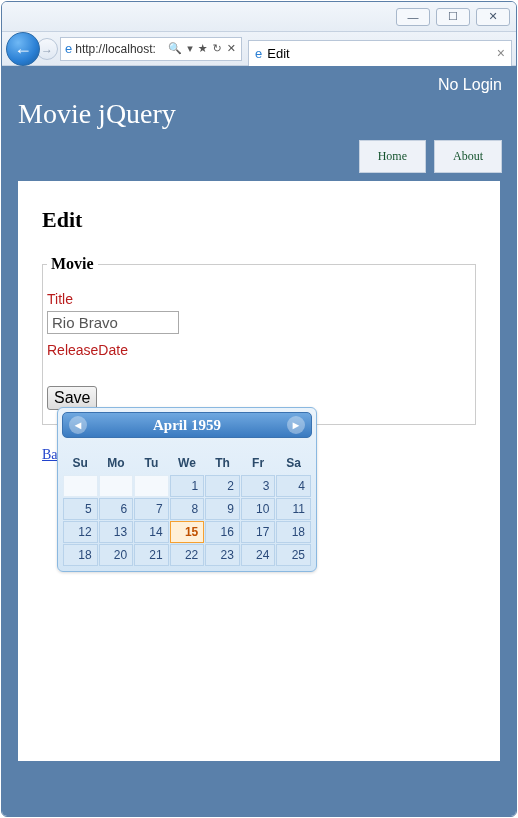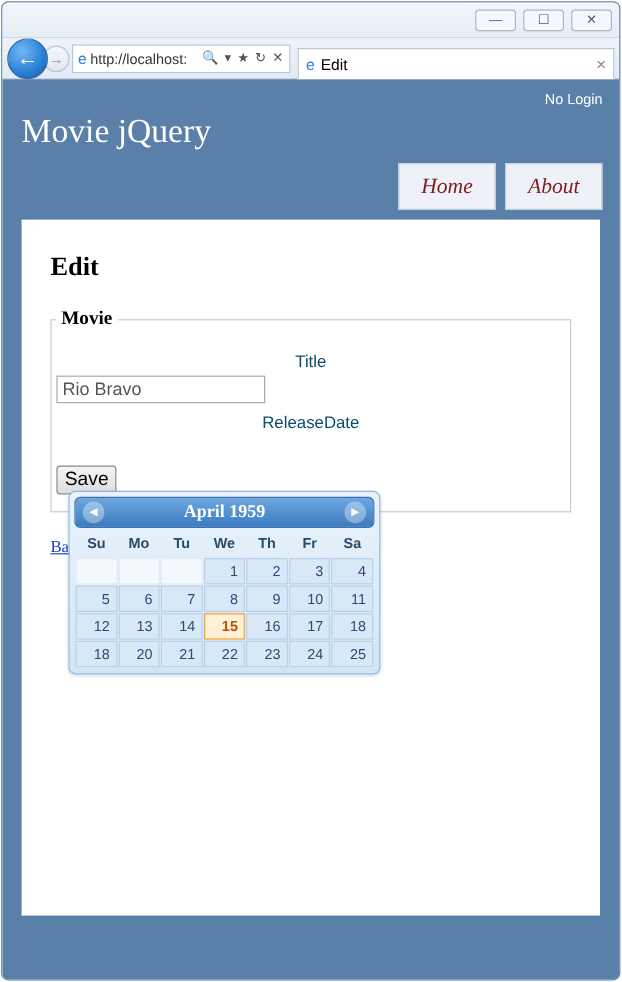--- a/index.html
+++ b/index.html
@@ -94,45 +94,44 @@
   margin-top: 8px;
 }
 .page {
   background: #5a80aa;
   height: calc(100% - 64px);
   padding: 6px;
 }
 .login-row {
   text-align: right;
   color: #fff;
-  font-size: 12px;
+  font-size: 16px;
   padding: 4px 8px 0;
 }
 .brand {
   color: #ffffff;
   font-family: "Comic Sans MS", cursive;
   font-size: 28px;
   font-weight: normal;
   padding: 4px 10px 10px;
 }
 .nav {
   display: flex;
   justify-content: flex-end;
   gap: 8px;
   padding: 0 8px 8px;
 }
 .nav a {
   background: #eef2f8;
   border: 1px solid #c5d1e0;
   padding: 8px 18px;
-  color: #7f1d1d;
-  font-family: "Comic Sans MS", cursive;
-  font-size: 18px;
+  color: #14532d;
+  font-family: "Comic Sans MS", cursive;
+  font-size: 12px;
   text-decoration: none;
-  font-style: italic;
 }
 .content {
   background: #fff;
   margin: 0 10px;
   padding: 26px 24px;
   height: 580px;
 }
 h2.edit {
   font-family: "Comic Sans MS", cursive;
   font-weight: bold;
@@ -143,23 +142,23 @@
   border: 1px solid #ccc;
   padding: 10px 4px 14px;
   position: relative;
 }
 legend {
   font-family: "Comic Sans MS", cursive;
   font-size: 16px;
   font-weight: bold;
   padding: 0 4px;
 }
-.lbl { color:#0c4a6e; font-size:14px; margin-top:8px;text-align:center; }
+.lbl { color:#b91c1c; font-size:14px; margin-top:8px; }
 .txt {
-  width: 174px;
+  width: 132px;
   font-size: 15px;
   color: #555;
   padding: 2px 4px;
   border: 1px solid #aaa;
   margin-top: 4px;
   font-family: inherit;
 }
 .save {
   margin-top: 10px;
   font-size: 16px;
@@ -200,21 +199,21 @@
   font-size: 15px;
   font-weight: bold;
 }
 .dp-arrow {
   width: 18px; height: 18px;
   border-radius: 50%;
   background: rgba(255,255,255,.35);
   display:flex;align-items:center;justify-content:center;
   font-size: 11px;
 }
-table.cal { width:100%; border-collapse: separate; border-spacing: 1px; margin-top:1px;}
+table.cal { width:100%; border-collapse: separate; border-spacing: 1px; margin-top:13px;}
 .cal th {
   font-size: 12px;
   font-weight: bold;
   color: #2a4a6a;
   padding: 4px 0;
 }
 .cal td {
   text-align: right;
   font-size: 12px;
   padding: 3px 5px 3px 0;

